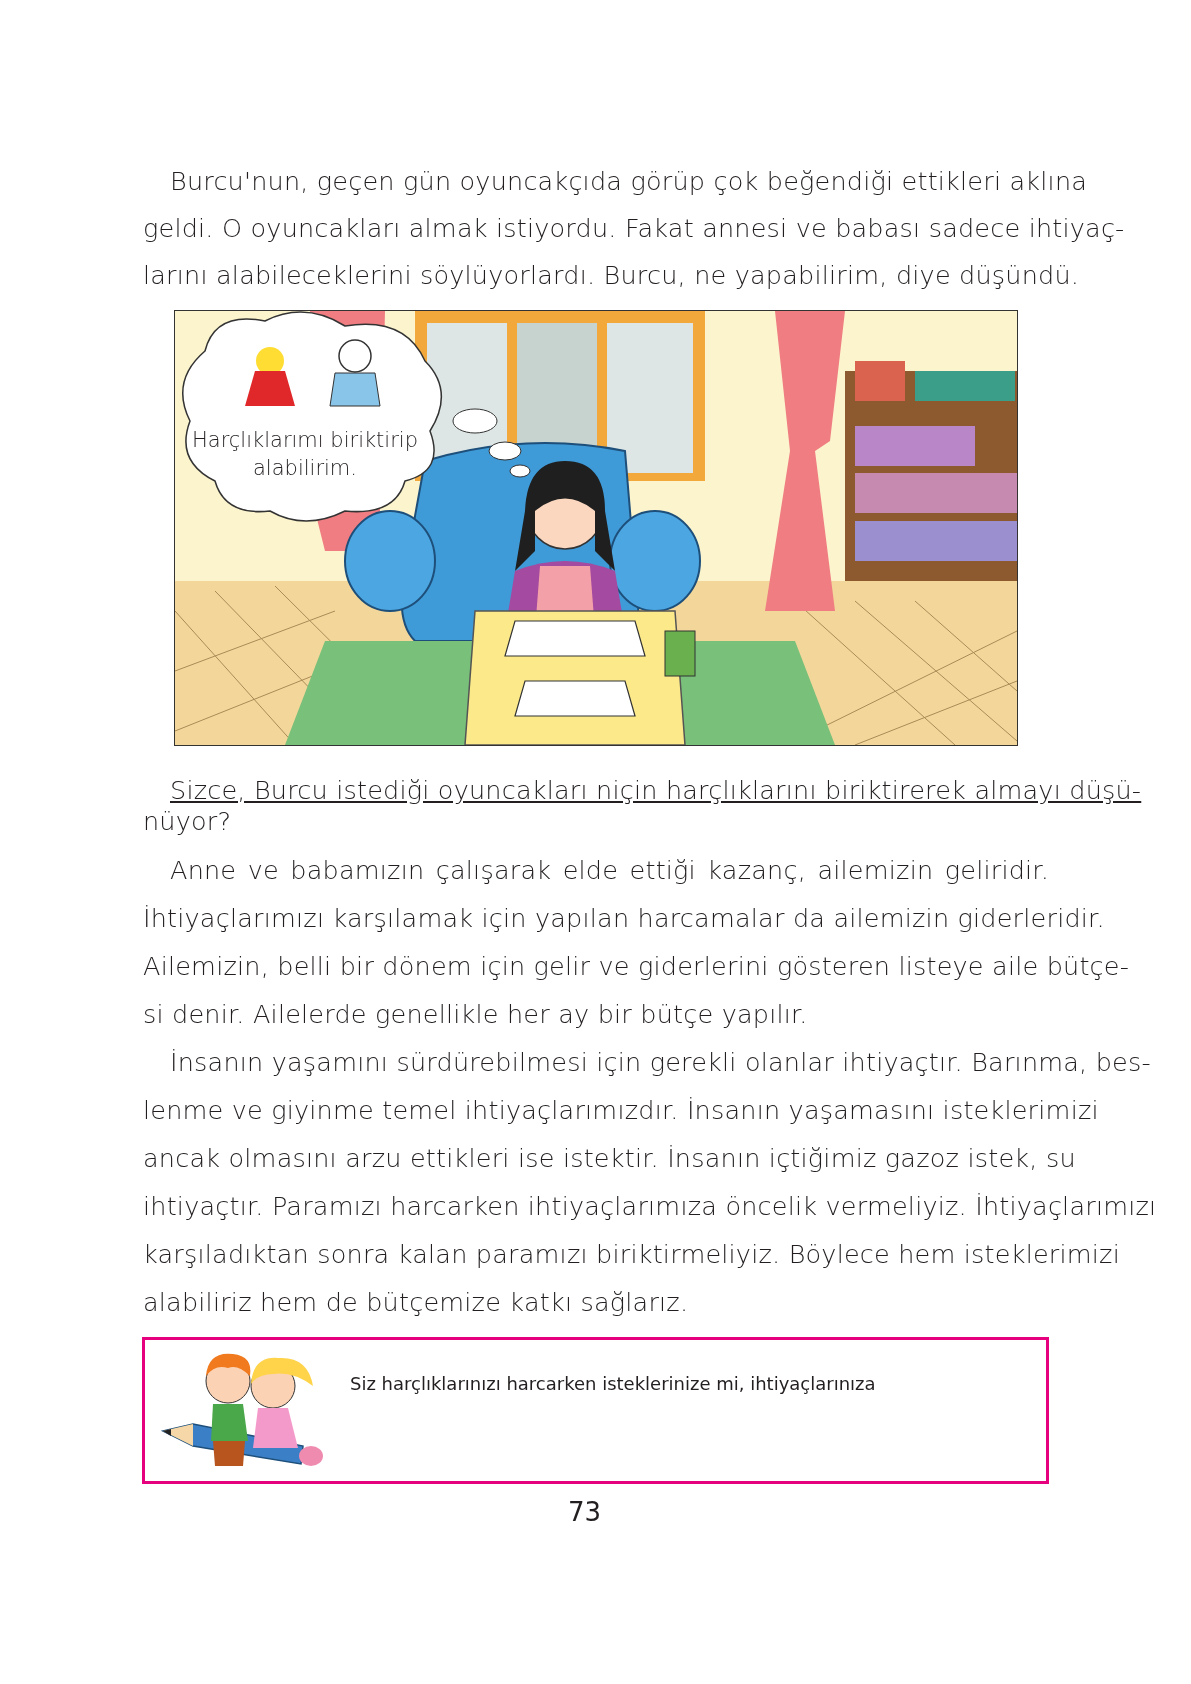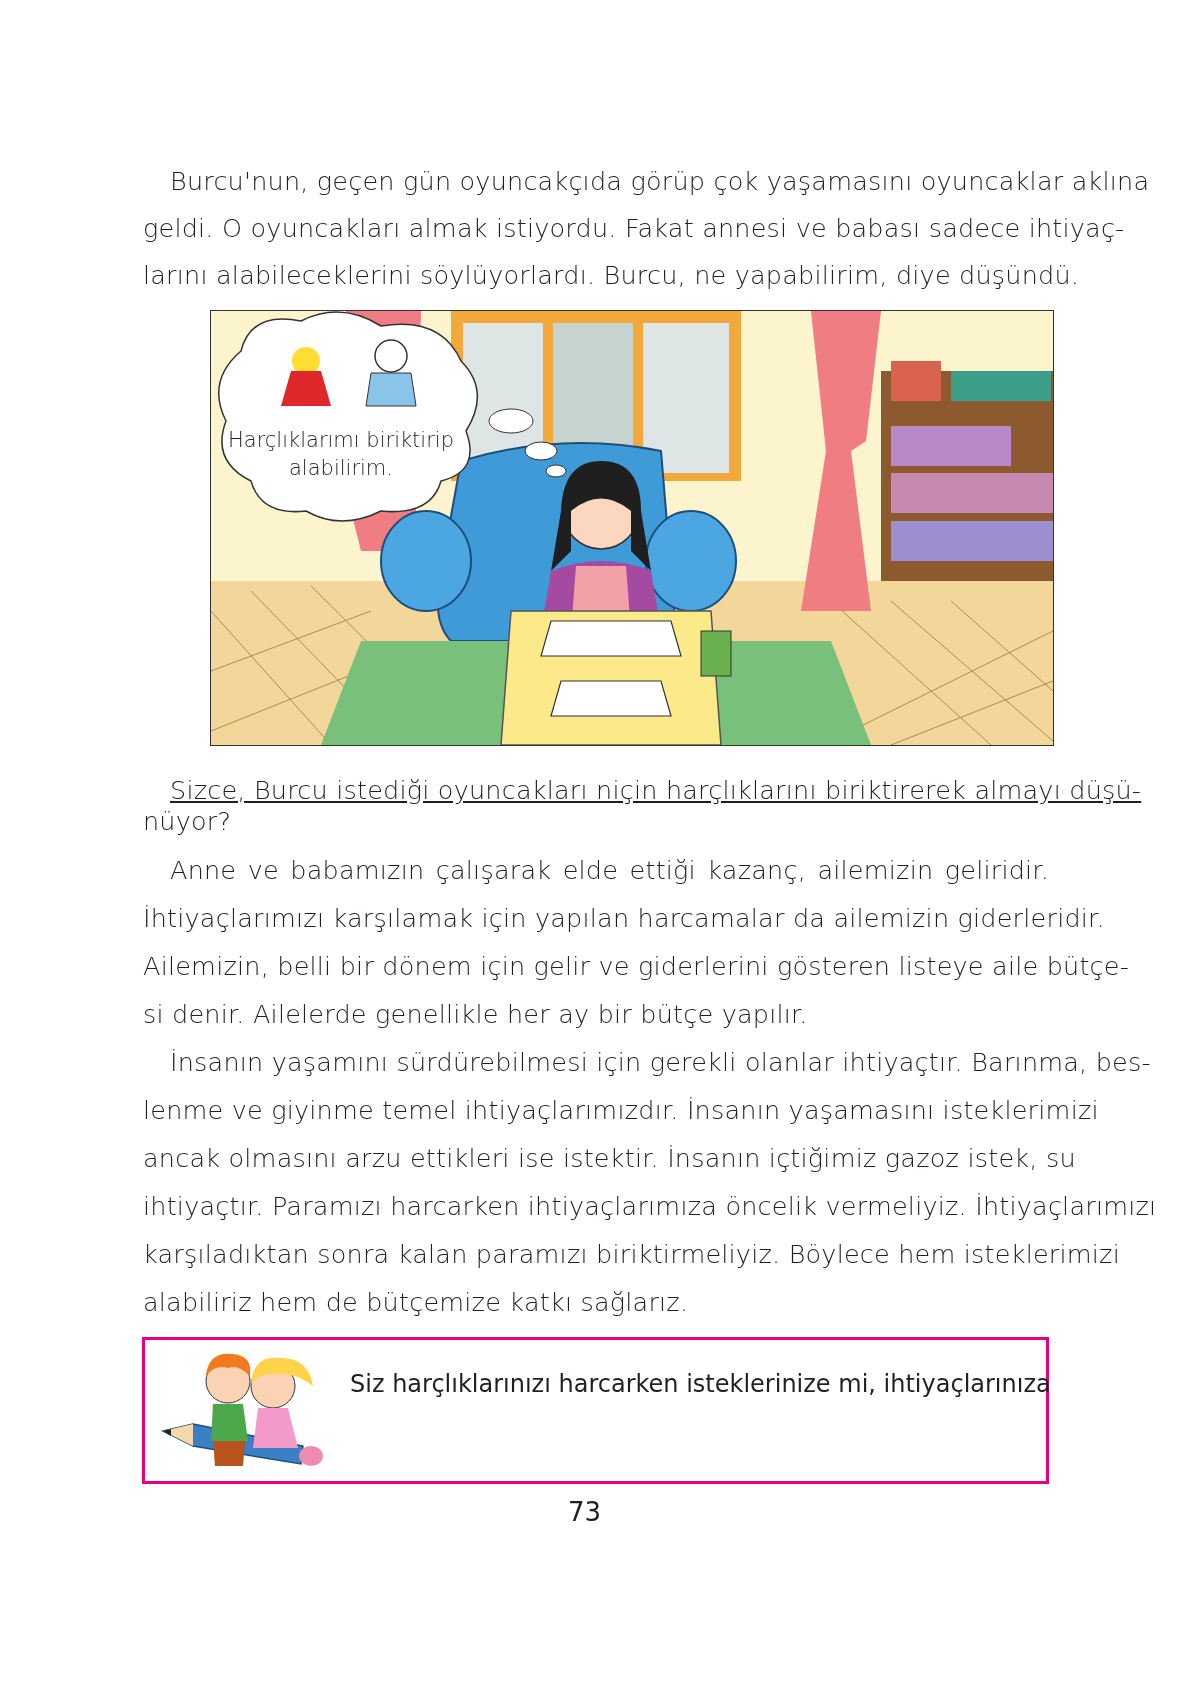--- a/index.html
+++ b/index.html
@@ -5,33 +5,33 @@
     html, body { margin: 0; padding: 0; background: #ffffff; }
     body { width: 1191px; height: 1684px; position: relative; overflow: hidden;
            font-family: "DejaVu Sans", "Liberation Sans", sans-serif; color: #231f20; }
     .para { position: absolute; left: 143px; width: 906px; font-size: 25.5px; font-weight: 300;
             letter-spacing: 0.2px; }
     .line { position: absolute; left: 0; width: 906px; height: 48px; line-height: 48px;
             white-space: nowrap; text-align: justify; text-align-last: justify; }
     .line.last { text-align-last: left; }
     .line.indent { left: 27px; width: 879px; }
     .illus { position: absolute; left: 174px; top: 310px; width: 842px; height: 434px;
-             border: 1.5px solid #333; overflow: hidden; background: #86efac; margin-left: 36px; }
+             border: 1.5px solid #333; overflow: hidden; background: #86efac; }
     .callout { position: absolute; left: 142px; top: 1337px; width: 901px; height: 141px;
                border: 3px solid #e6007e; background: #fff; }
-    .callout-line { position: absolute; white-space: nowrap; font-size: 24px; height: 48px;
+    .callout-line { position: absolute; white-space: nowrap; font-size: 18px; height: 48px;
                     line-height: 48px; }
     .page-num { position: absolute; left: 568px; top: 1497px; width: 50px; 
                 font-size: 26px; }
   </style>
 </head>
 <body>
 
 <div class="para" style="top:157px;">
-  <div class="line indent" style="top:0;">Burcu'nun, geçen gün oyuncakçıda görüp çok yaşamasını oyuncaklar aklına</div>
+  <div class="line indent" style="top:0;">Burcu'nun, geçen gün oyuncakçıda görüp çok beğendiği ettikleri aklına</div>
   <div class="line" style="top:47px;">geldi. O oyuncakları almak istiyordu. Fakat annesi ve babası sadece ihtiyaç-</div>
   <div class="line" style="top:94px;">larını alabileceklerini söylüyorlardı. Burcu, ne yapabilirim, diye düşündü.</div>
 </div>
 
 <div class="illus">
   <svg width="842" height="434" viewBox="0 0 842 434">
 
     <rect x="0" y="0" width="842" height="290" fill="#fbf4cd"></rect>
 
     <rect x="0" y="270" width="842" height="164" fill="#f3d79a"></rect>

